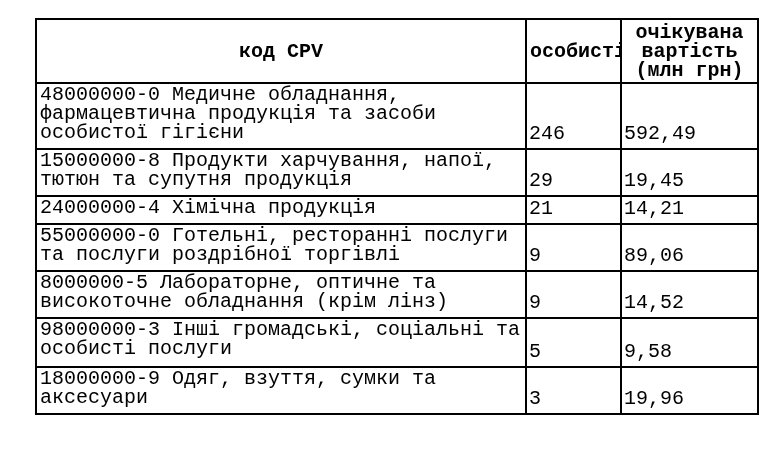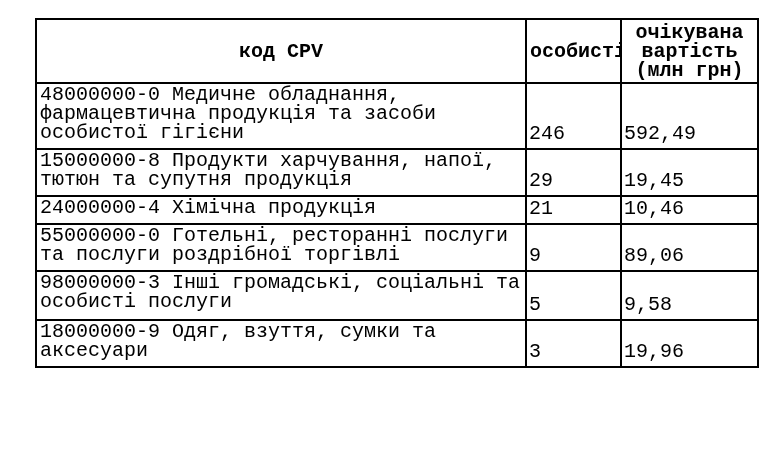--- a/index.html
+++ b/index.html
@@ -75,26 +75,31 @@
         <td class="num">592,49</td>
       </tr>
       <tr style="height:44px;">
         <td class="label">15000000-8 Продукти харчування, напої, тютюн та супутня продукція</td>
         <td class="num">29</td>
         <td class="num">19,45</td>
       </tr>
       <tr style="height:27px;">
         <td class="label">24000000-4 Хімічна продукція</td>
         <td class="num">21</td>
-        <td class="num">10,46</td>
+        <td class="num">14,21</td>
       </tr>
       <tr style="height:37px;">
         <td class="label">55000000-0 Готельні, ресторанні послуги та послуги роздрібної торгівлі</td>
         <td class="num">9</td>
         <td class="num">89,06</td>
+      </tr>
+      <tr style="height:40px;">
+        <td class="label">8000000-5 Лабораторне, оптичне та високоточне обладнання (крім лінз)</td>
+        <td class="num">9</td>
+        <td class="num">14,52</td>
       </tr>
       <tr style="height:49px;">
         <td class="label">98000000-3 Інші громадські, соціальні та особисті послуги</td>
         <td class="num">5</td>
         <td class="num">9,58</td>
       </tr>
       <tr style="height:24px;">
         <td class="label">18000000-9 Одяг, взуття, сумки та аксесуари</td>
         <td class="num">3</td>
         <td class="num">19,96</td>

